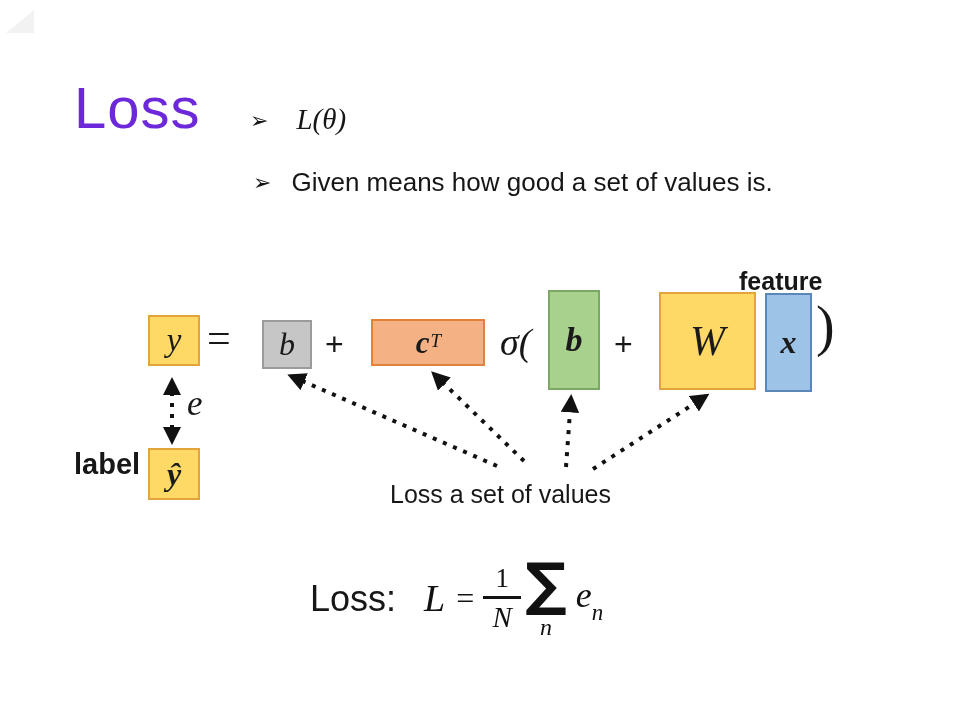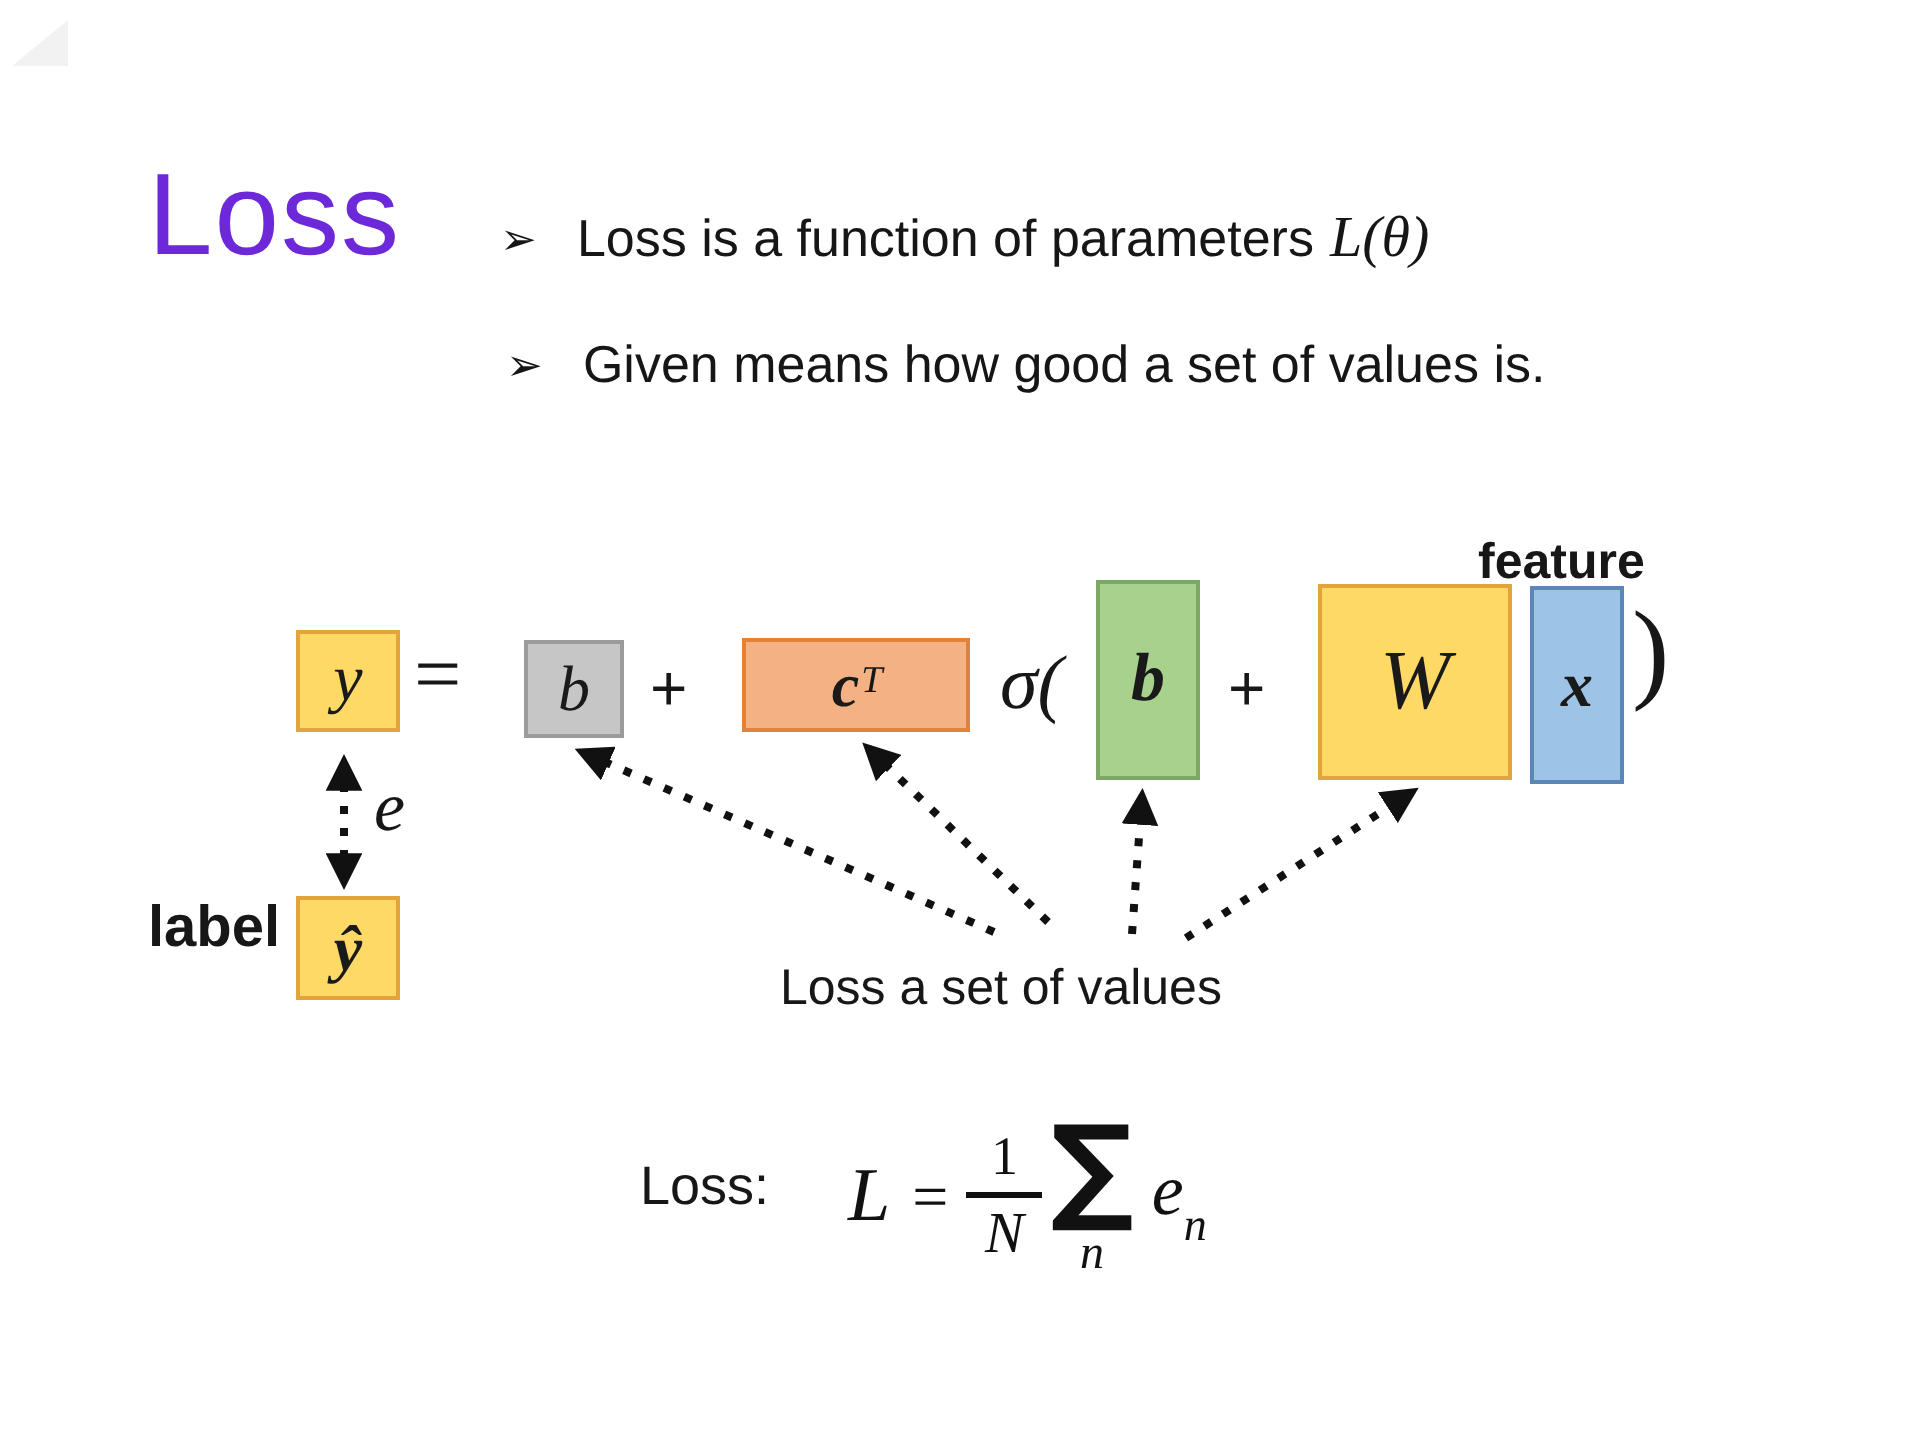--- a/index.html
+++ b/index.html
@@ -40,21 +40,21 @@
   #box-x span{font-size:32px;}
   #close-paren{left:816px;top:294px;font-family:"Liberation Serif",serif;font-size:56px;font-weight:300;}
   
   #feature-label{left:739px;top:247px;font-size:25px;font-weight:bold;margin-top:20px;}
   #e-label{left:187px;top:384px;font-family:"Liberation Serif",serif;font-style:italic;font-size:35px;}
   #label-text{left:74px;top:448px;font-size:29px;font-weight:bold;}
   #box-yhat{left:148px;top:448px;width:52px;height:52px;background:var(--yellow-fill);border-color:var(--yellow-border);}
   #box-yhat span{font-size:32px;}
   #given-text{left:390px;top:480px;font-size:25px;}
   
-  #loss-prefix{left:320px;top:578px;font-size:27px;}
+  #loss-prefix{left:310px;top:578px;font-size:36px;}
   #formula{left:424px;top:542px;height:112px;display:flex;align-items:center;font-family:"Liberation Serif",serif;color:#111;}
   #formula .L{font-style:italic;font-size:38px;}
   #formula .eq{font-size:32px;margin:0 9px 0 11px;}
   .frac{display:flex;flex-direction:column;align-items:center;}
   .frac .num{font-size:27px;line-height:1;}
   .frac .bar{width:38px;height:3px;background:#111;margin:4px 0;}
   .frac .den{font-style:italic;font-size:29px;line-height:1;}
   .sumwrap{display:flex;flex-direction:column;align-items:center;margin-left:4px;}
   .sumwrap .sigma{font-family:"DejaVu Sans",sans-serif;font-size:58px;line-height:0.95;font-weight:bold;}
   .sumwrap .under{font-style:italic;font-size:24px;line-height:1;margin-top:3px;}
@@ -69,21 +69,20 @@
 <body>
 
 <svg id="watermark" width="60" height="45">
   <polygon points="6,33 34,33 34,10" fill="#f2f2f2"></polygon>
 </svg>
 
 <div class="abs" id="title">Loss</div>
 
 <div class="abs bullet" id="bullet-1">
   <span class="marker">➢</span>
-  <span>Loss is a function of parameters</span>
   <span class="math">L(θ)</span>
 </div>
 <div class="abs bullet" id="bullet-2">
   <span class="marker">➢</span>
   <span>Given means how good a set of values is.</span>
 </div>
 
 <div class="box" id="box-y">
   <span class="mathletter">y</span>
 </div>

